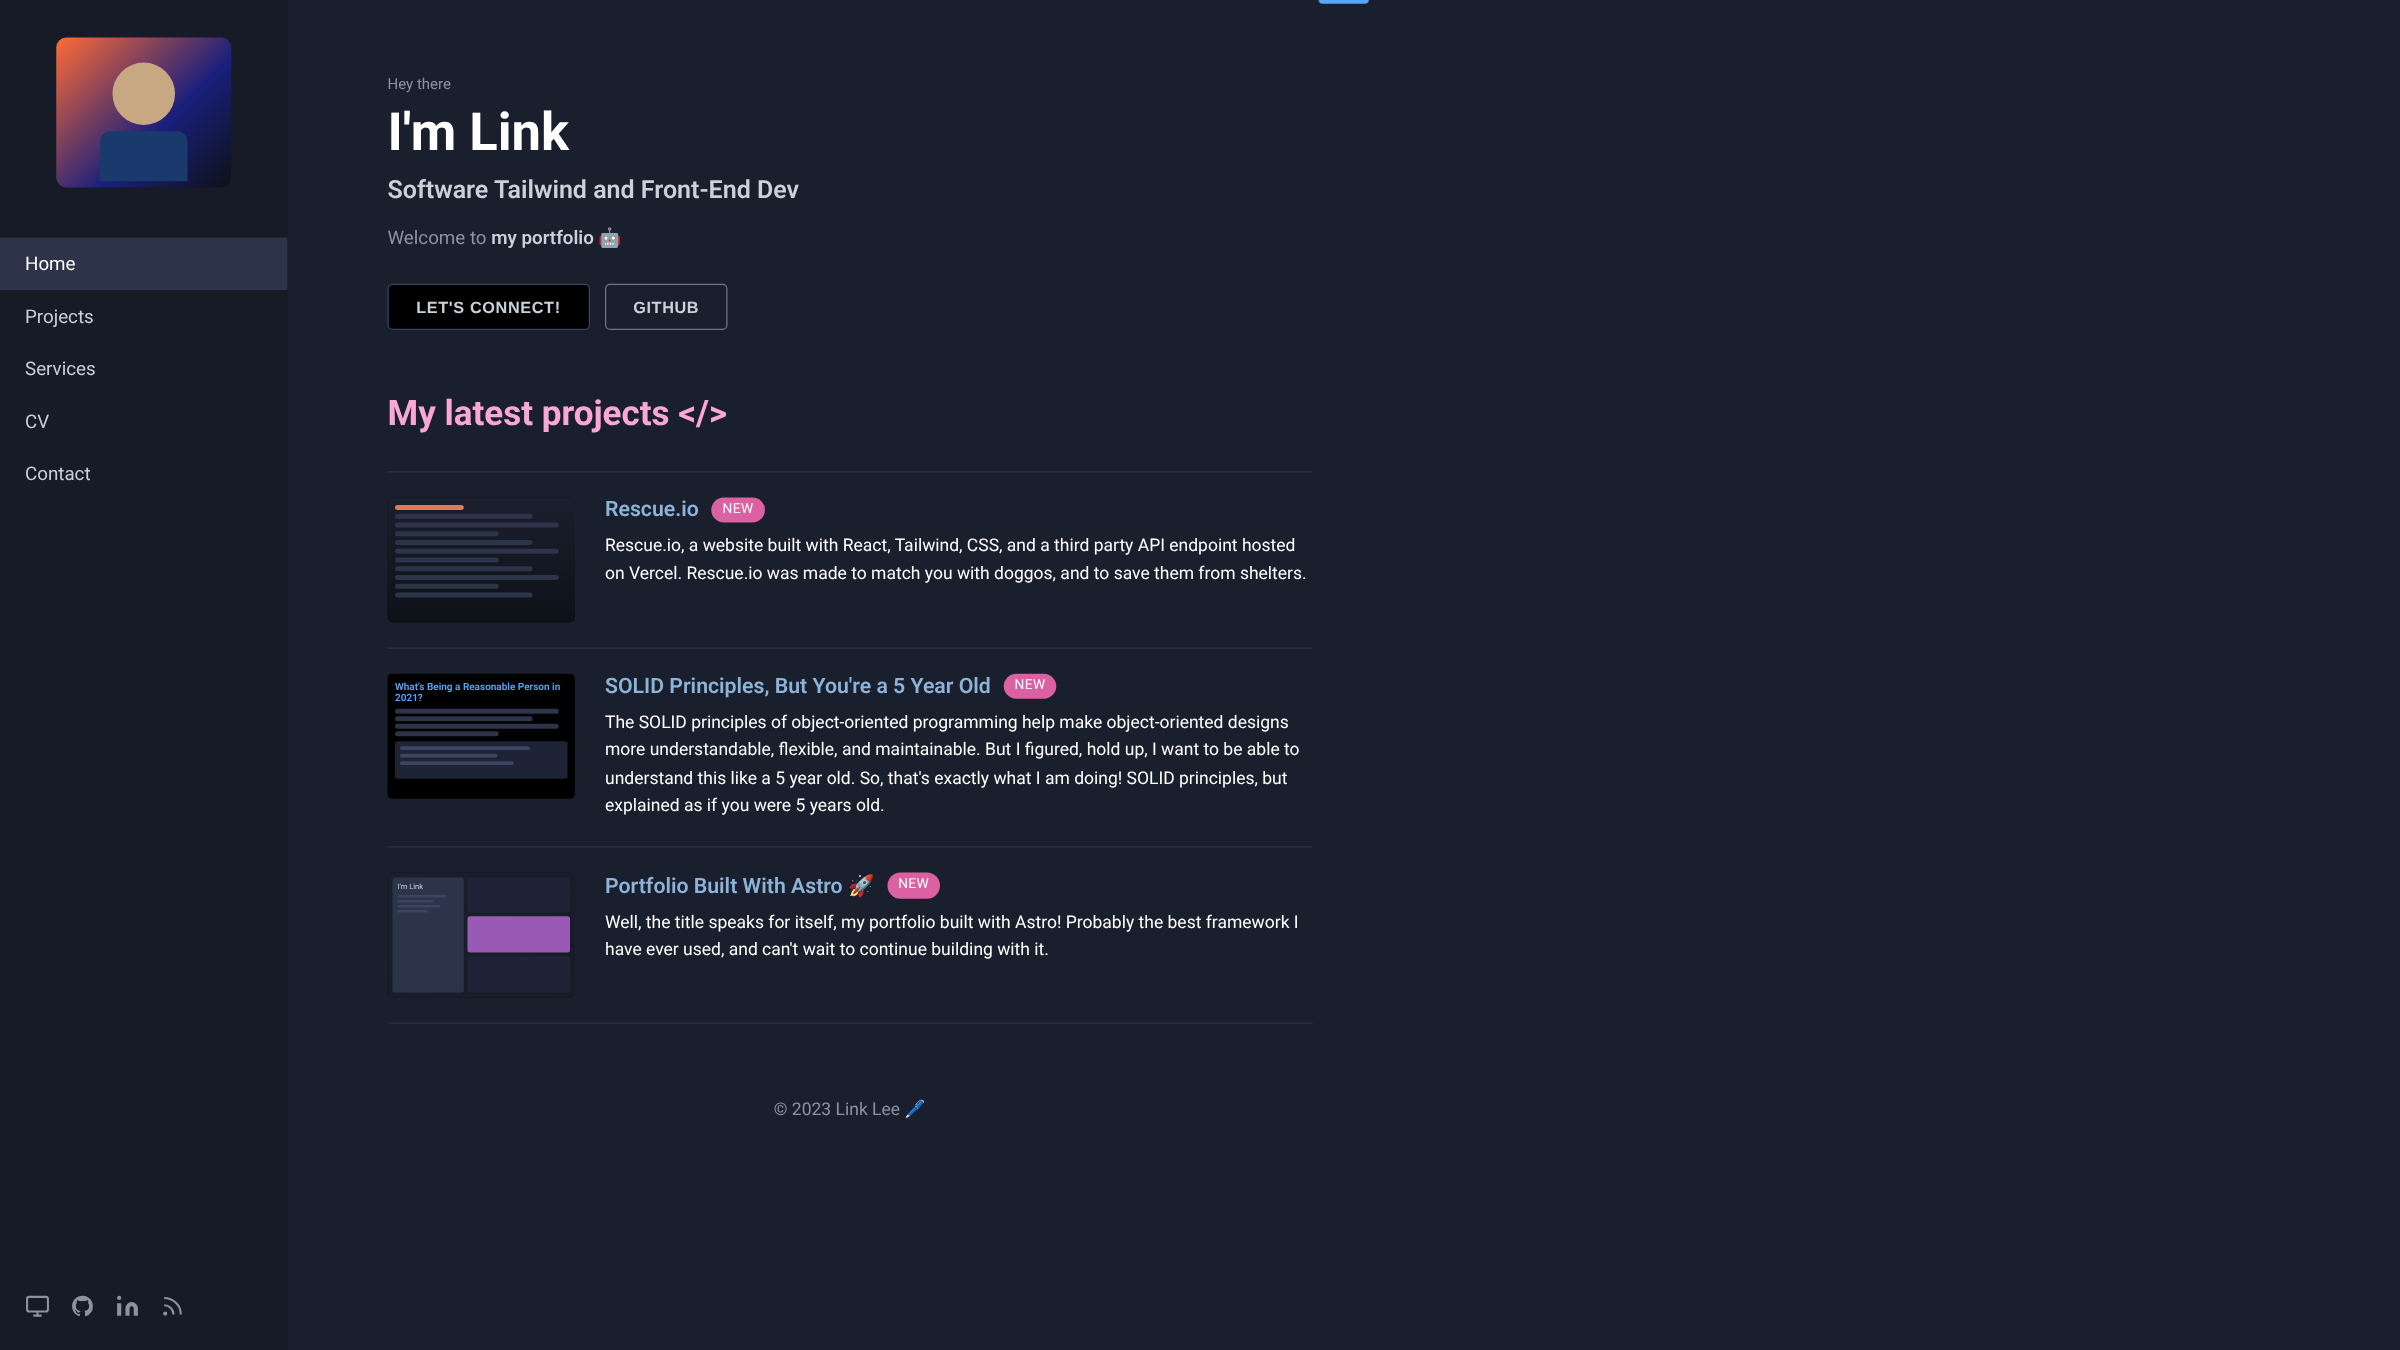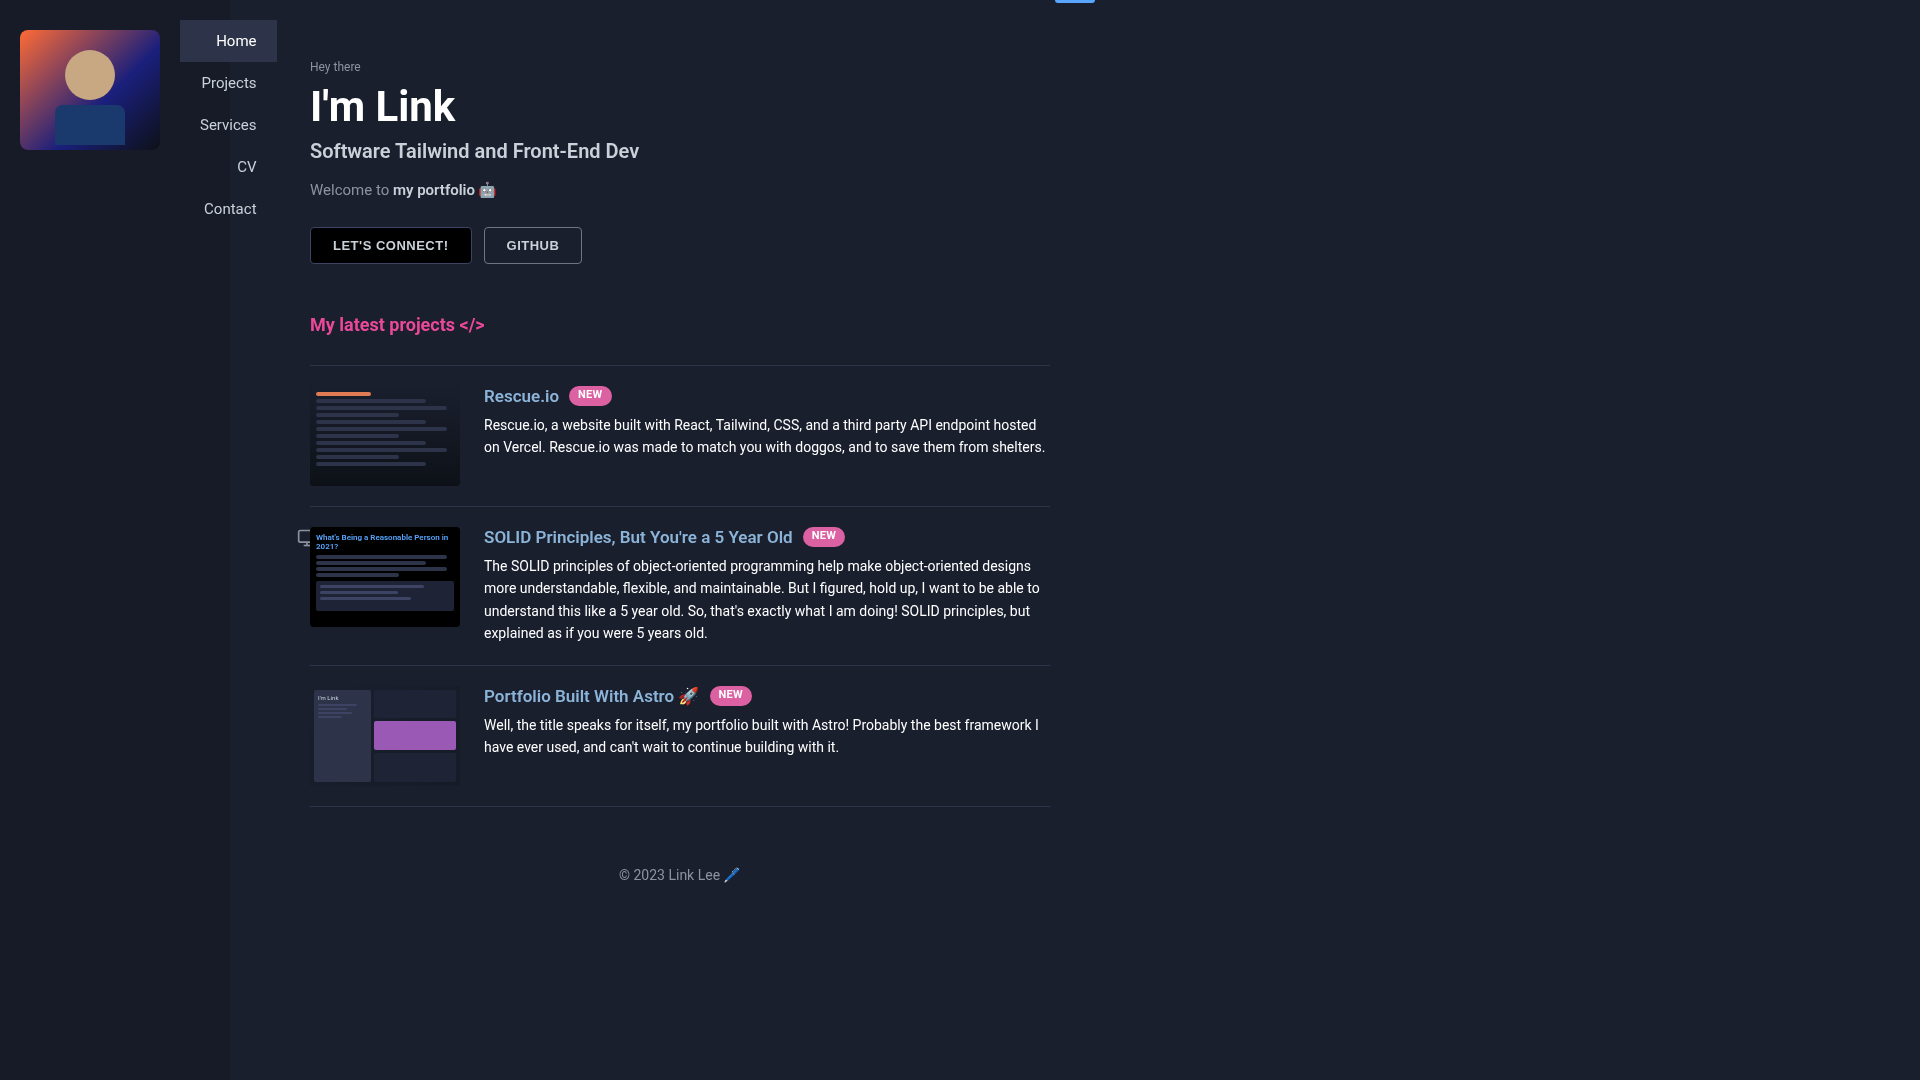--- a/index.html
+++ b/index.html
@@ -17,27 +17,26 @@
       width: 1920px;
       overflow-x: hidden;
     }
 
     
     .sidebar {
       width: 230px;
       min-width: 230px;
       background-color: #161b27;
       display: flex;
-      flex-direction: row;
+      flex-direction: column;
       min-height: 100vh;
       position: fixed;
       left: 0;
       top: 0;
       bottom: 0;
-      text-align: right;
     }
 
     .avatar-container {
       padding: 20px;
       display: flex;
       justify-content: center;
       margin-top: 10px;
     }
 
     .avatar {
@@ -170,23 +169,23 @@
       color: #c9d1d9;
       border: 1px solid #6e7681;
       border-radius: 4px;
       font-size: 13px;
       font-weight: 600;
       cursor: pointer;
       letter-spacing: 0.5px;
     }
 
     .projects-heading {
-      font-size: 18px;
+      font-size: 28px;
       font-weight: 700;
-      color: #ec4899;
+      color: #f9a8d4;
       margin-bottom: 30px;
     }
 
     .project-list {
       display: flex;
       flex-direction: column;
       gap: 0;
     }
 
     .project-item {
@@ -288,21 +287,21 @@
     .project-title {
       font-size: 17px;
       font-weight: 600;
       color: #8bb4d8;
     }
 
     .badge-new {
       background: #db61a2;
       color: #ffffff;
       font-size: 11px;
-      font-weight: 700;
+      font-weight: 400;
       padding: 2px 9px;
       border-radius: 20px;
       letter-spacing: 0.3px;
     }
 
     .project-desc {
       font-size: 14px;
       color: #ffffff;
       line-height: 1.6;
     }

